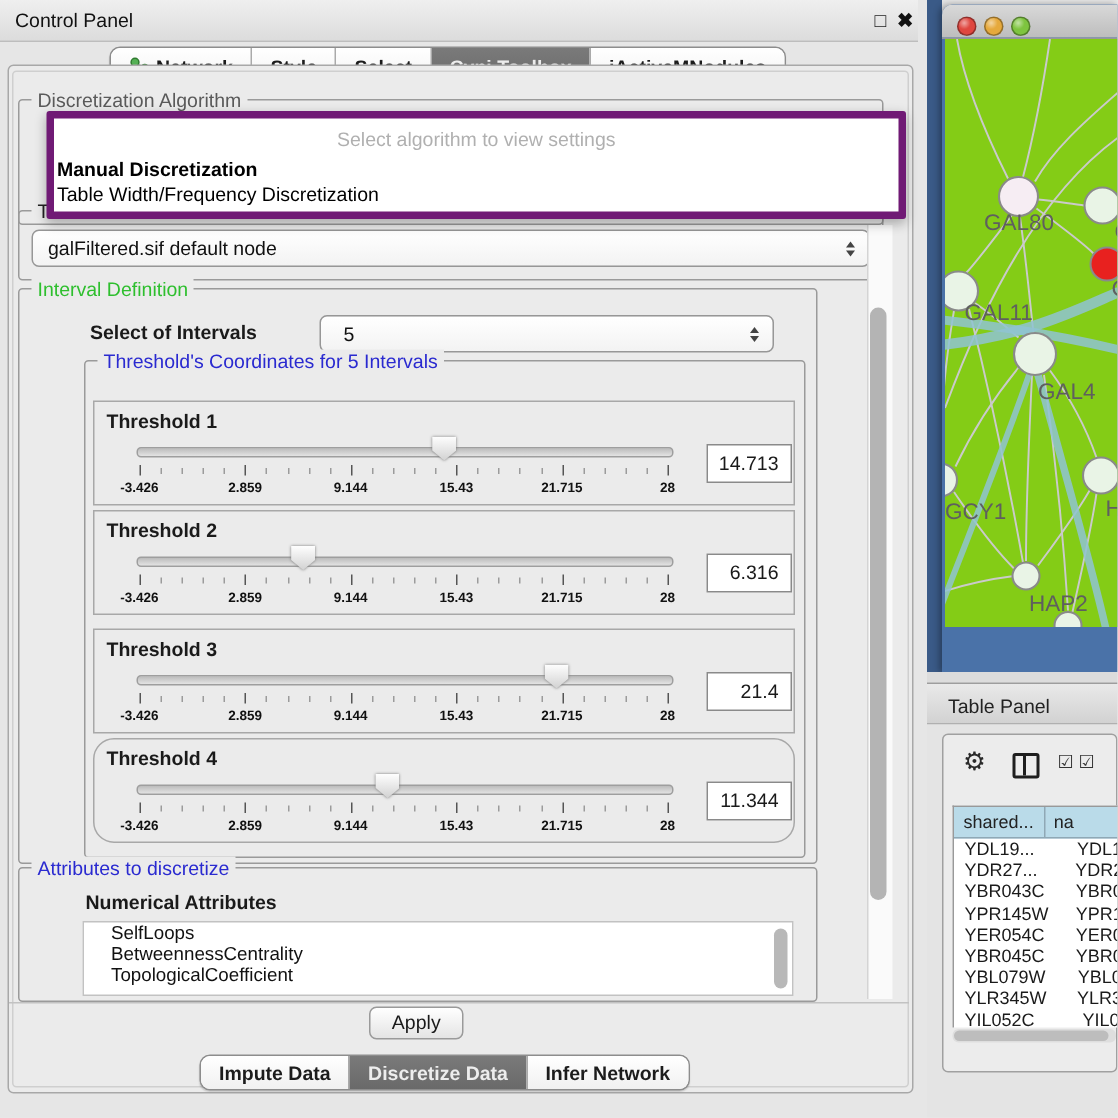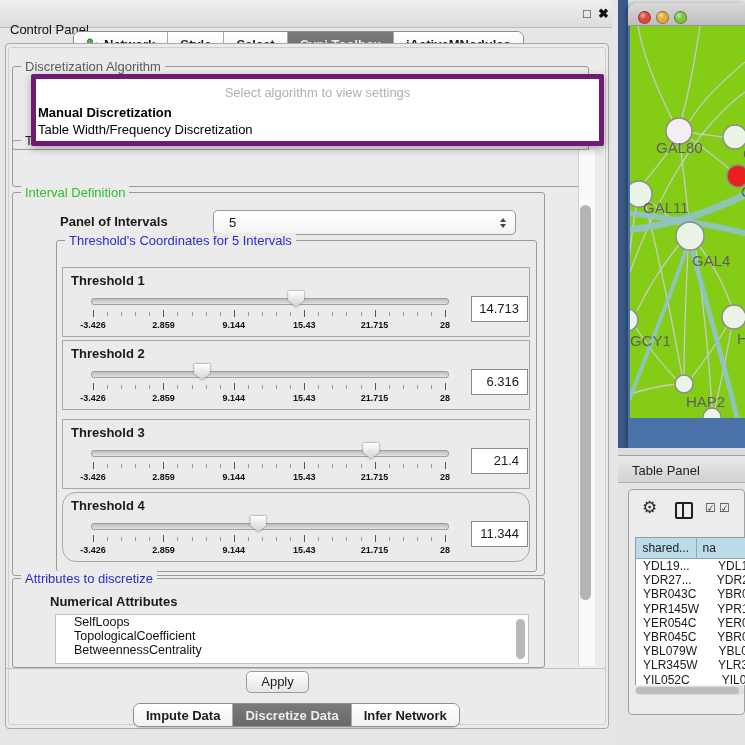--- a/index.html
+++ b/index.html
@@ -3,21 +3,21 @@
 <meta charset="utf-8">
 <style>
   html,body{margin:0;padding:0;background:#e6e6e6;}
   body{width:745px;height:745px;position:relative;overflow:hidden;
        font-family:"Liberation Sans",sans-serif;font-size:13px;color:#1a1a1a;
        -webkit-font-smoothing:antialiased;}
   .abs{position:absolute;}
   
   #titlebar{left:0;top:0;width:612px;height:27px;
     background:linear-gradient(#efefef,#dcdcdc);border-bottom:1px solid #bdbdbd;}
-  #titlebar .t{position:absolute;left:10px;top:6px;font-size:13px;color:#111;margin-top:16px;}
+  #titlebar .t{position:absolute;left:10px;top:6px;font-size:13px;color:#111;}
   #float-btn{position:absolute;left:583px;top:6px;font-size:13px;color:#222;cursor:default;}
   #close-btn{position:absolute;left:598px;top:6px;font-size:13px;font-weight:bold;color:#111;}
   
   .segbar{display:flex;border:1px solid #8d8d8d;border-radius:7px;overflow:hidden;
     background:#fff;box-shadow:0 1px 1px rgba(0,0,0,.15);}
   .seg{display:flex;align-items:center;justify-content:center;gap:5px;
     padding:0 12px;font-weight:bold;color:#1c1c1c;background:linear-gradient(#ffffff,#f1f1f1);
     border-right:1px solid #aaa;white-space:nowrap;}
   .seg:last-child{border-right:none;}
   .seg.sel{background:linear-gradient(#7a7a7a,#696969);color:#ededed;}
@@ -155,29 +155,36 @@
 <div class="abs" id="algo-popup">
   <div class="prompt">Select algorithm to view settings</div>
   <div id="popup-options">
       <div class="opt bold" style="top: 26px;">Manual Discretization</div>
       <div class="opt" style="top: 43px;">Table Width/Frequency Discretization</div>
     </div>
 </div>
 
 <div class="group" style="left:12px;top:140px;width:575px;height:45px;">
   <span class="legend" style="color:#222;">Table Data</span>
+  <div class="combo" style="left:8px;top:12px;width:557px;height:23px;">
+    <span class="val">galFiltered.sif default node</span>
+    <span class="spinner">
+        <span class="arr-up"></span>
+        <span class="arr-dn"></span>
+      </span>
+  </div>
 </div>
 
 <div class="abs" id="main-scroll-track"></div>
 <div class="abs" id="main-scroll-thumb"></div>
 
 <div class="group" style="left:12px;top:192px;width:531px;height:382px;">
   <span class="legend" style="color:#2ebf2e;">Interval Definition</span>
 </div>
-<span class="abs bold" style="left:60px;top:214px;">Panel of Intervals</span>
+<span class="abs bold" style="left:60px;top:214px;">Select of Intervals</span>
 <div class="combo abs" style="left:213px;top:210px;width:301px;height:23px;">
   <span class="val" style="padding-left:15px;">5</span>
   <span class="spinner">
       <span class="arr-up"></span>
       <span class="arr-dn"></span>
     </span>
 </div>
 
 <div class="group" style="left:56px;top:240px;width:479px;height:330px;">
   <span class="legend" style="color:#2a2ad0;">Threshold's Coordinates for 5 Intervals</span>
@@ -341,26 +348,26 @@
       <div class="thr-thumb-wrap" style="left: 187.438px;">
         <div class="thr-thumb"></div>
       </div>
       <div class="thr-value">11.344</div>
     </div>
   </div>
 
 <div class="group" style="left:12px;top:578px;width:531px;height:88px;">
   <span class="legend" style="color:#2a2ad0;">Attributes to discretize</span>
 </div>
-<span class="abs bold" style="left:50px;top:594px;">Numerical Attributes</span>
+<span class="abs bold" style="left:57px;top:594px;">Numerical Attributes</span>
 <div class="abs" id="attr-list">
   <div id="attr-items">
       <div class="item">SelfLoops</div>
+      <div class="item">BetweennessCentrality</div>
       <div class="item">TopologicalCoefficient</div>
-      <div class="item">BetweennessCentrality</div>
     </div>
   <div id="attr-scroll"></div>
 </div>
 
 <div class="abs" id="apply-divider"></div>
 <div class="abs" id="apply-btn">Apply</div>
 
 <div class="abs segbar" id="bottom-tabs">
     <div class="seg">Impute Data</div>
     <div class="seg sel">Discretize Data</div>

